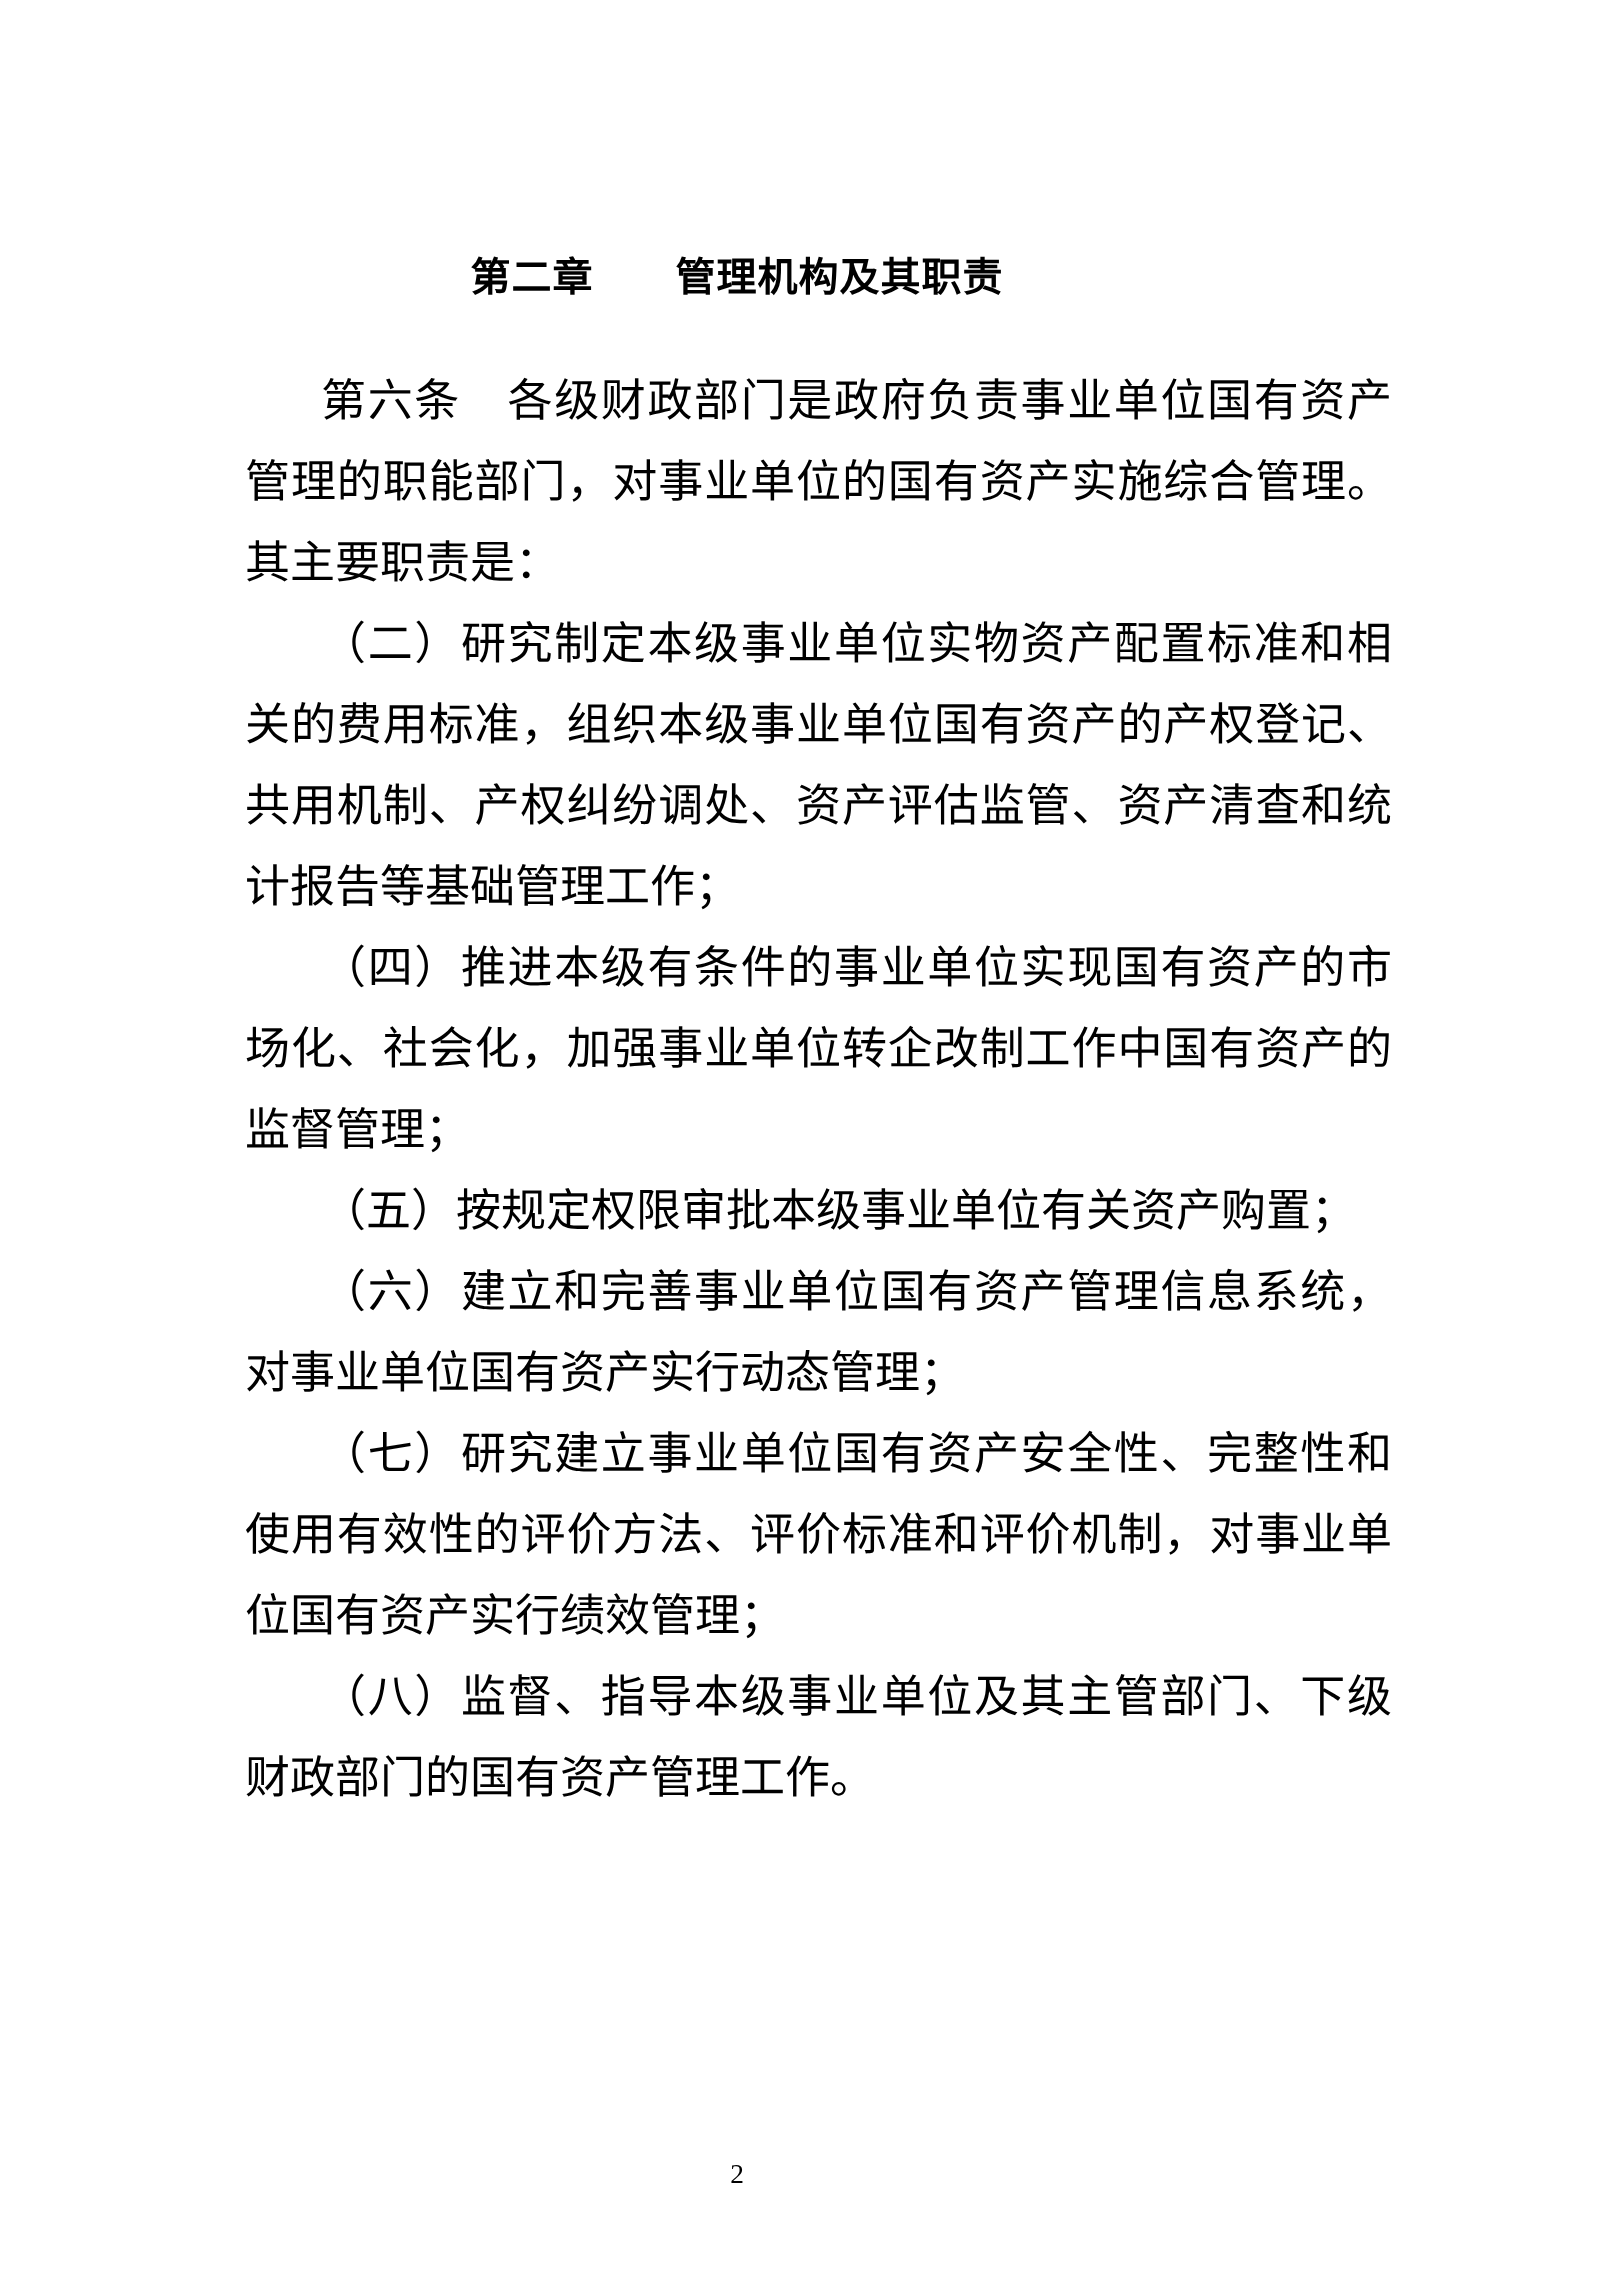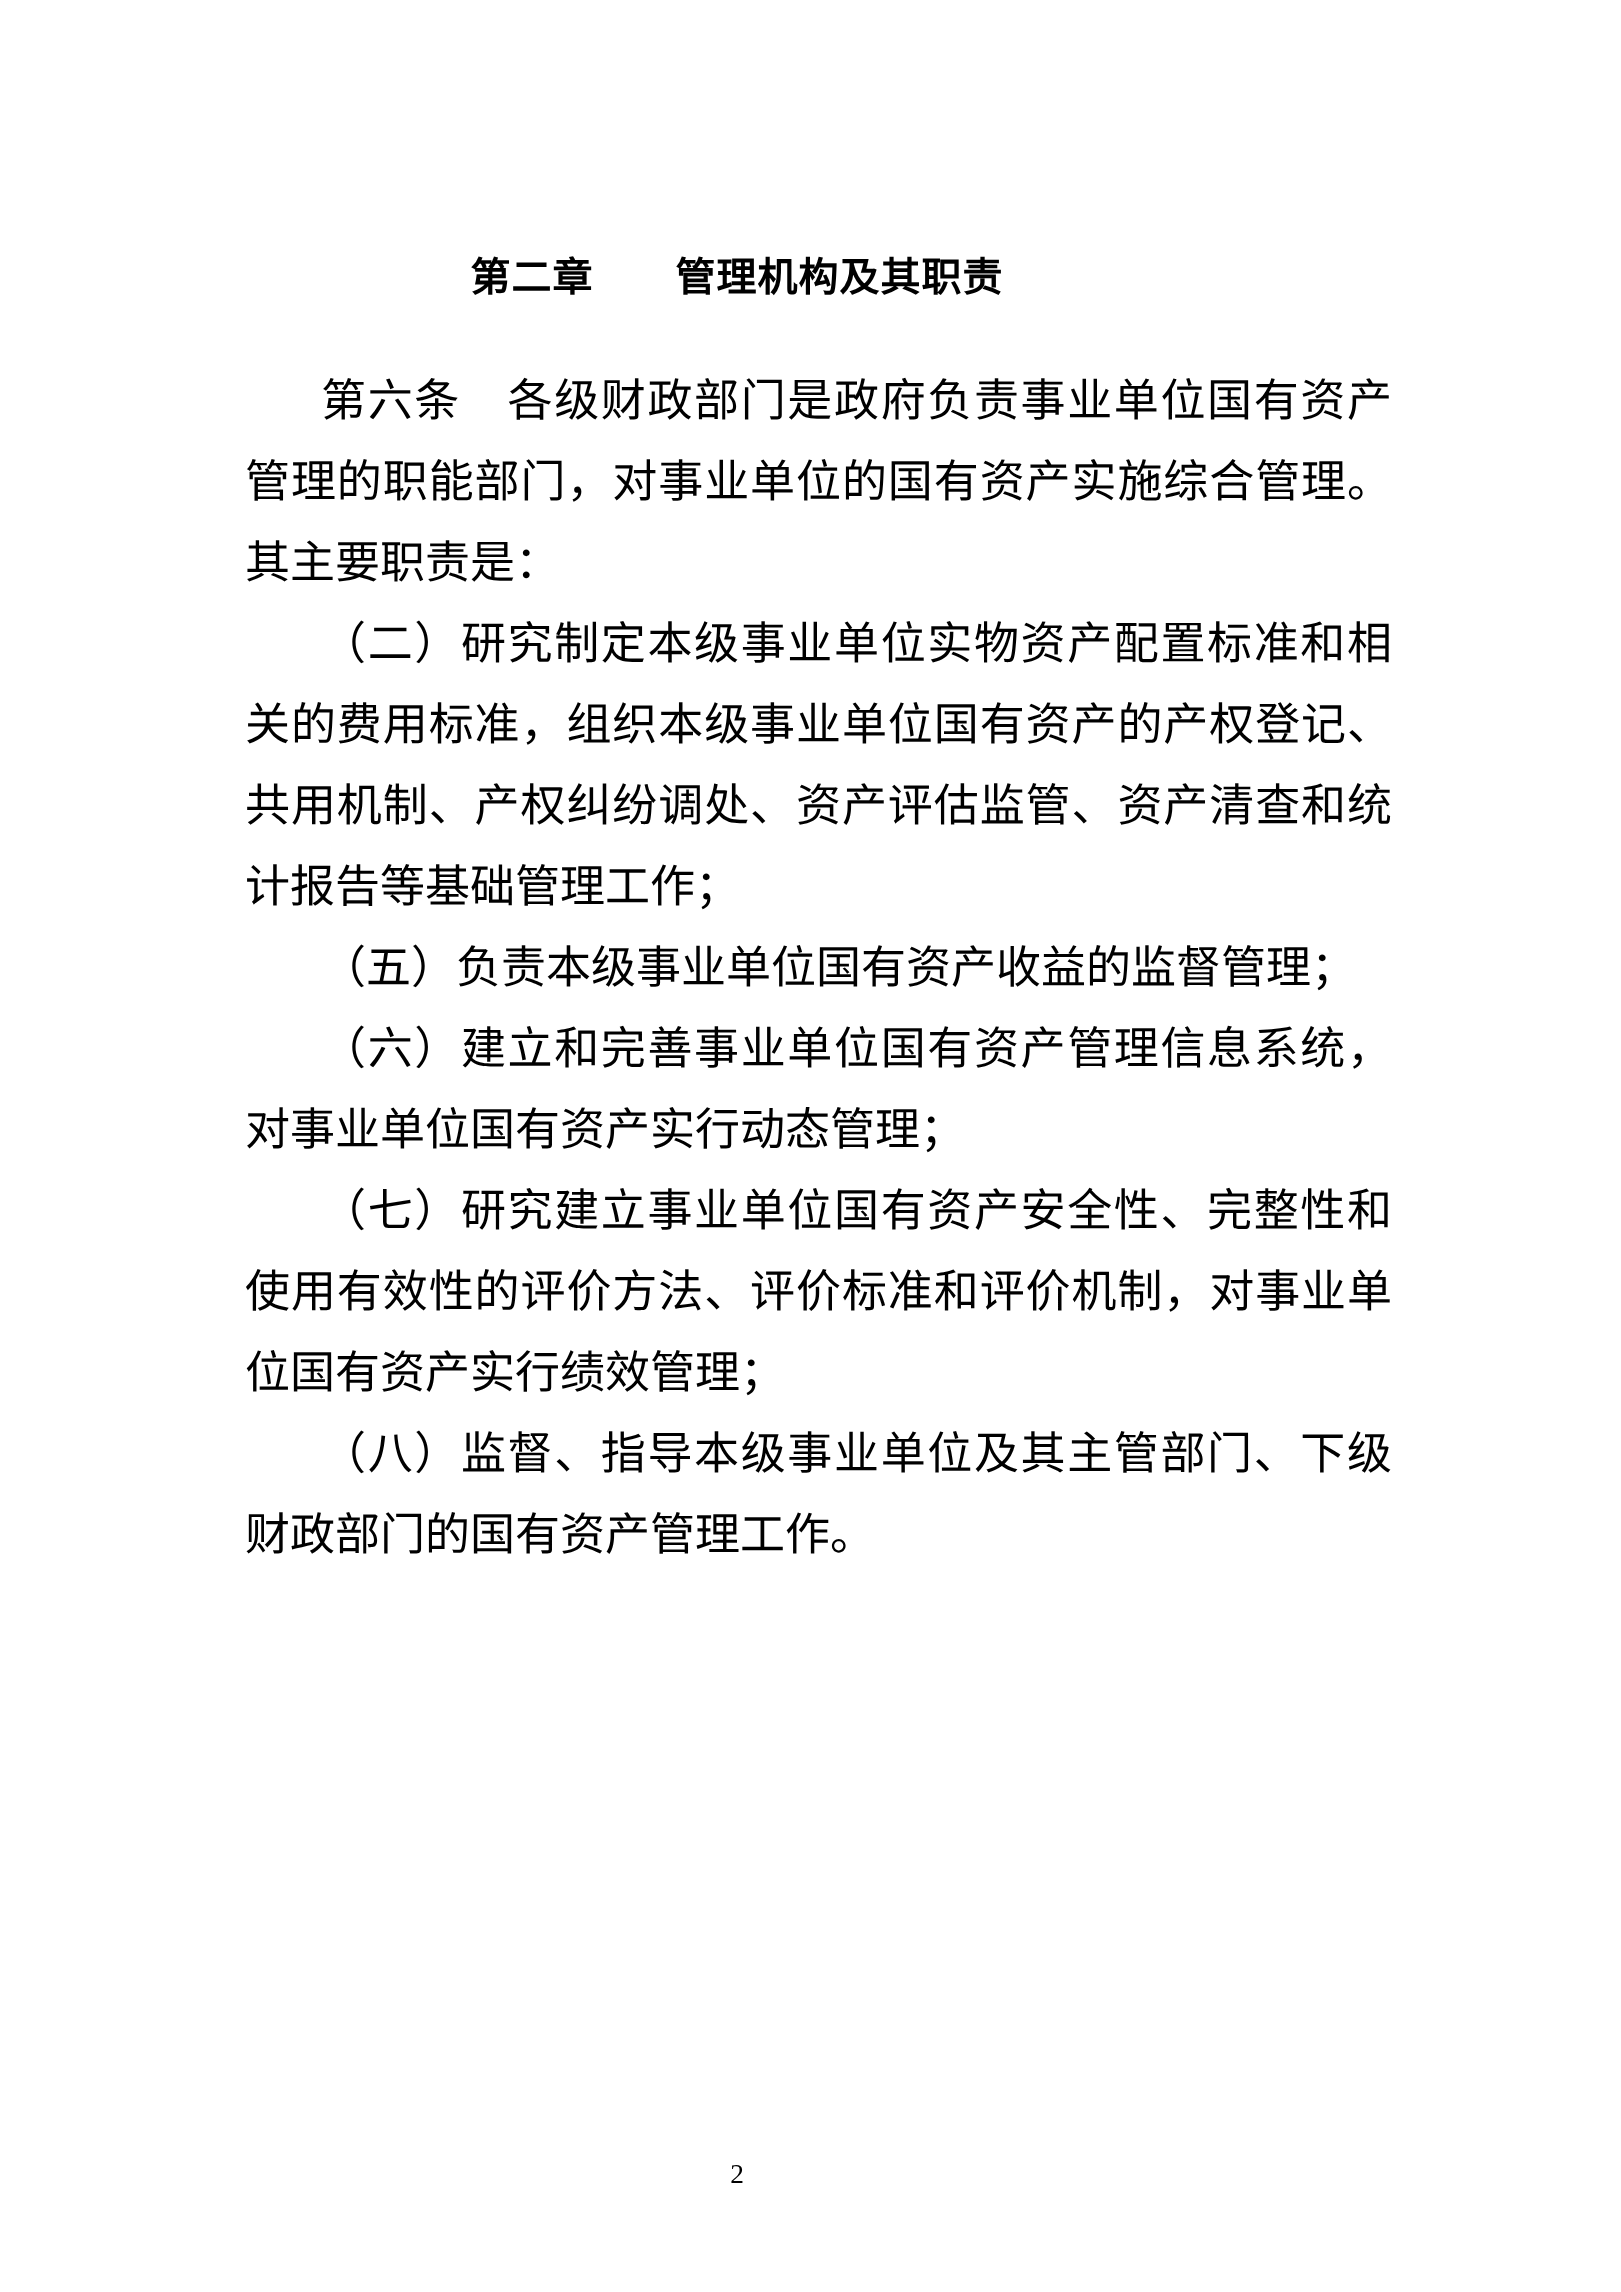--- a/index.html
+++ b/index.html
@@ -59,21 +59,22 @@
 </head>
 <body>
 
 <div class="page">
 
   <div class="chapter-title">第二章　　管理机构及其职责</div>
 
   <div class="body-text">
     <p>第六条　各级财政部门是政府负责事业单位国有资产管理的职能部门，对事业单位的国有资产实施综合管理。其主要职责是：</p>
     <p>（二）研究制定本级事业单位实物资产配置标准和相关的费用标准，组织本级事业单位国有资产的产权登记、共用机制、产权纠纷调处、资产评估监管、资产清查和统计报告等基础管理工作；</p>
-    <p>（五）负责本级事业单位国有资产收益的监督管理；</p>
+    <p>（四）推进本级有条件的事业单位实现国有资产的市场化、社会化，加强事业单位转企改制工作中国有资产的监督管理；</p>
+    <p>（五）按规定权限审批本级事业单位有关资产购置；</p>
     <p>（六）建立和完善事业单位国有资产管理信息系统，对事业单位国有资产实行动态管理；</p>
     <p>（七）研究建立事业单位国有资产安全性、完整性和使用有效性的评价方法、评价标准和评价机制，对事业单位国有资产实行绩效管理；</p>
     <p>（八）监督、指导本级事业单位及其主管部门、下级财政部门的国有资产管理工作。</p>
   </div>
 
   <div class="page-number">2</div>
 
 </div>
 
 

